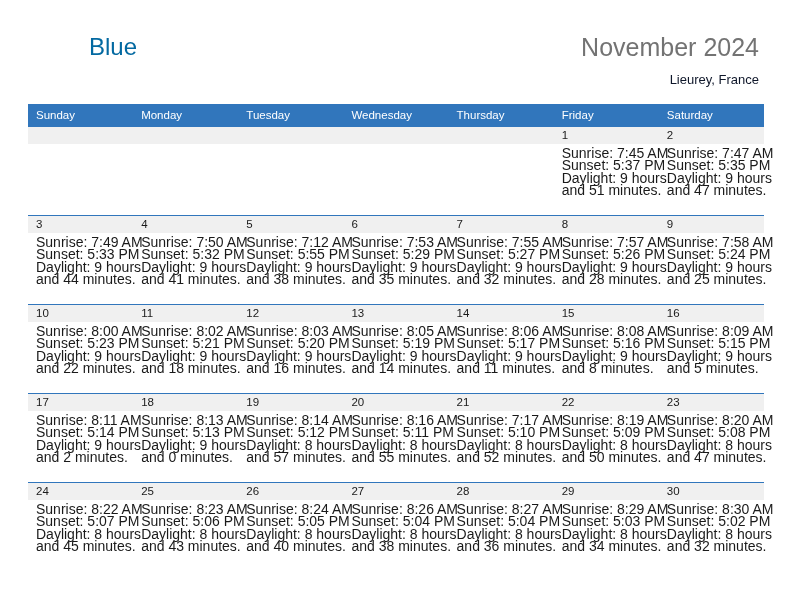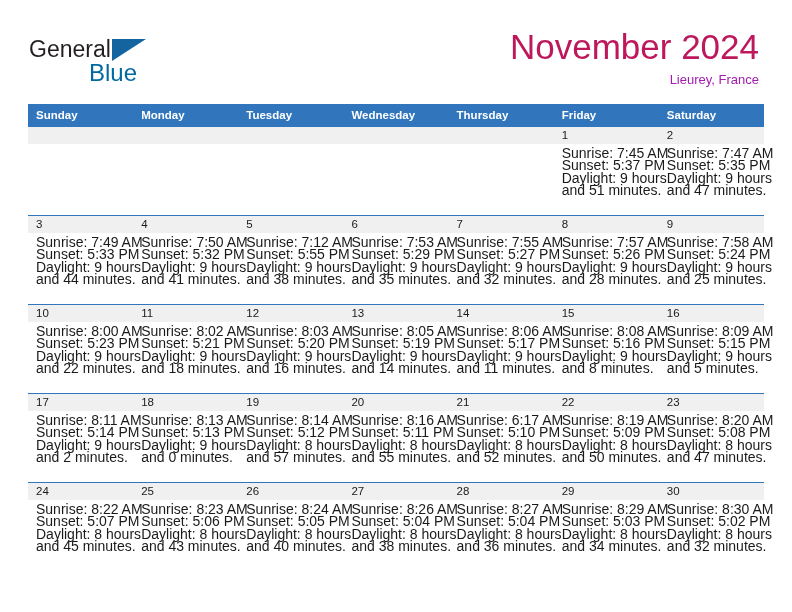--- a/index.html
+++ b/index.html
@@ -70,28 +70,28 @@
     text-align: right;
   }
 
   .title-block {
     position: absolute;
     right: 33px;
     top: 30px;
     text-align: right;
   }
   .cal-title {
-    font-size: 35px;
-    color: #be185d;
+    font-size: 25px;
+    color: #737373;
     line-height: 34px;
     white-space: nowrap;
   }
   .cal-sub {
     font-size: 13px;
-    color: #a21caf;
+    color: #0f172a;
     line-height: 20px;
     margin-top: 6px;
     white-space: nowrap;
   }
 
   
   .calendar {
     position: absolute;
     left: 28px;
     top: 104px;
@@ -101,21 +101,21 @@
     border-collapse: collapse;
     table-layout: fixed;
     width: 736px;
   }
   table.cal col { width: 105.14px; }
 
   thead th {
     background: #3176bc;
     color: #ffffff;
     font-size: 11.5px;
-    font-weight: bold;
+    font-weight: normal;
     text-align: left;
     padding: 5px 0 5px 8px;
     height: 12px;
     border: none;
   }
 
   tbody td {
     vertical-align: top;
     padding: 0;
     border-top: 1px solid #3176bc;
@@ -150,23 +150,20 @@
   .details div { white-space: nowrap; }
 </style>
 </head>
 <body>
 
 <div class="page">
 
   <div class="header">
 
     <div class="logo">
-      <div class="logo-row1">
-        <span class="logo-general">General</span><span class="logo-tri"></span>
-      </div>
       <div class="logo-row2">
         <span class="logo-blue">Blue</span>
       </div>
     </div>
 
     <div class="title-block">
       <div class="cal-title">November 2024</div>
       <div class="cal-sub">Lieurey, France</div>
     </div>
 
@@ -448,21 +445,21 @@
                   <div>Sunset: 5:11 PM</div>
                   <div>Daylight: 8 hours</div>
                   <div>and 55 minutes.</div>
                 </div>
               </div>
             </td>
           <td>
               <div class="cell-inner">
                 <div class="daynum-band">21</div>
                 <div class="details">
-                  <div>Sunrise: 6:17 AM</div>
+                  <div>Sunrise: 7:17 AM</div>
                   <div>Sunset: 5:10 PM</div>
                   <div>Daylight: 8 hours</div>
                   <div>and 52 minutes.</div>
                 </div>
               </div>
             </td>
           <td>
               <div class="cell-inner">
                 <div class="daynum-band">22</div>
                 <div class="details">

